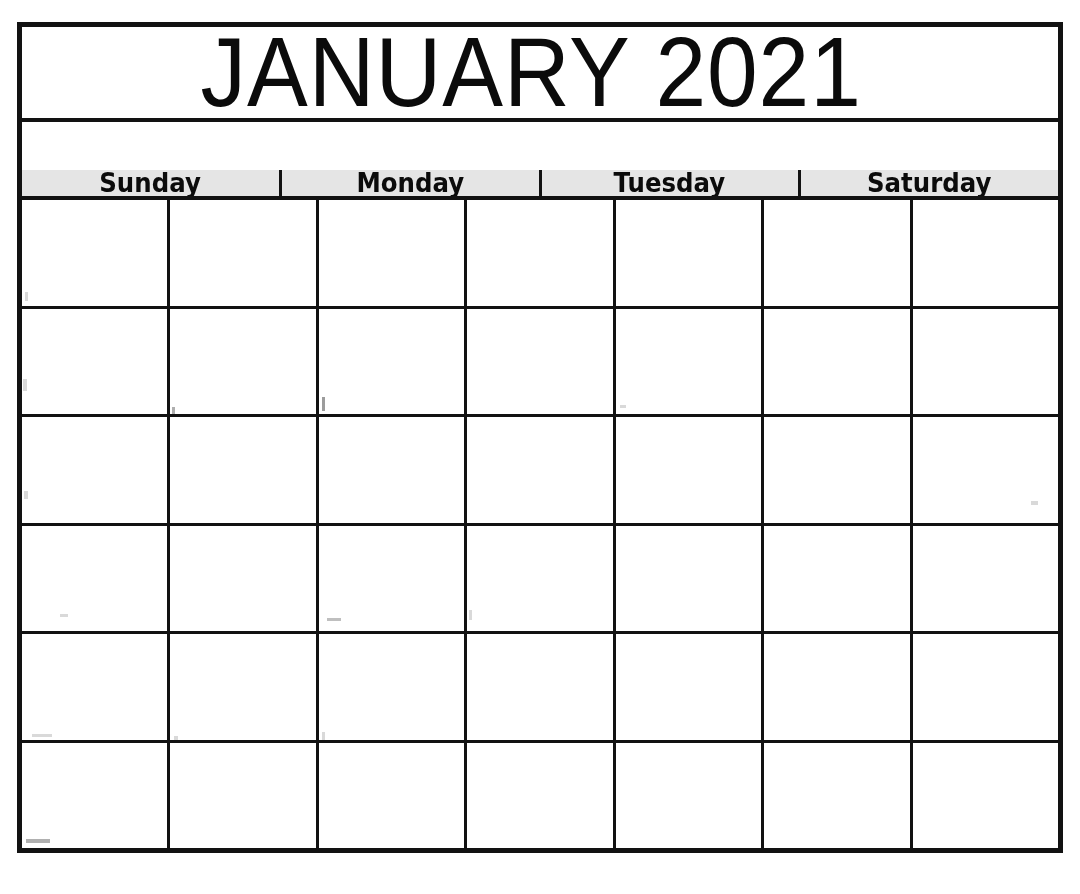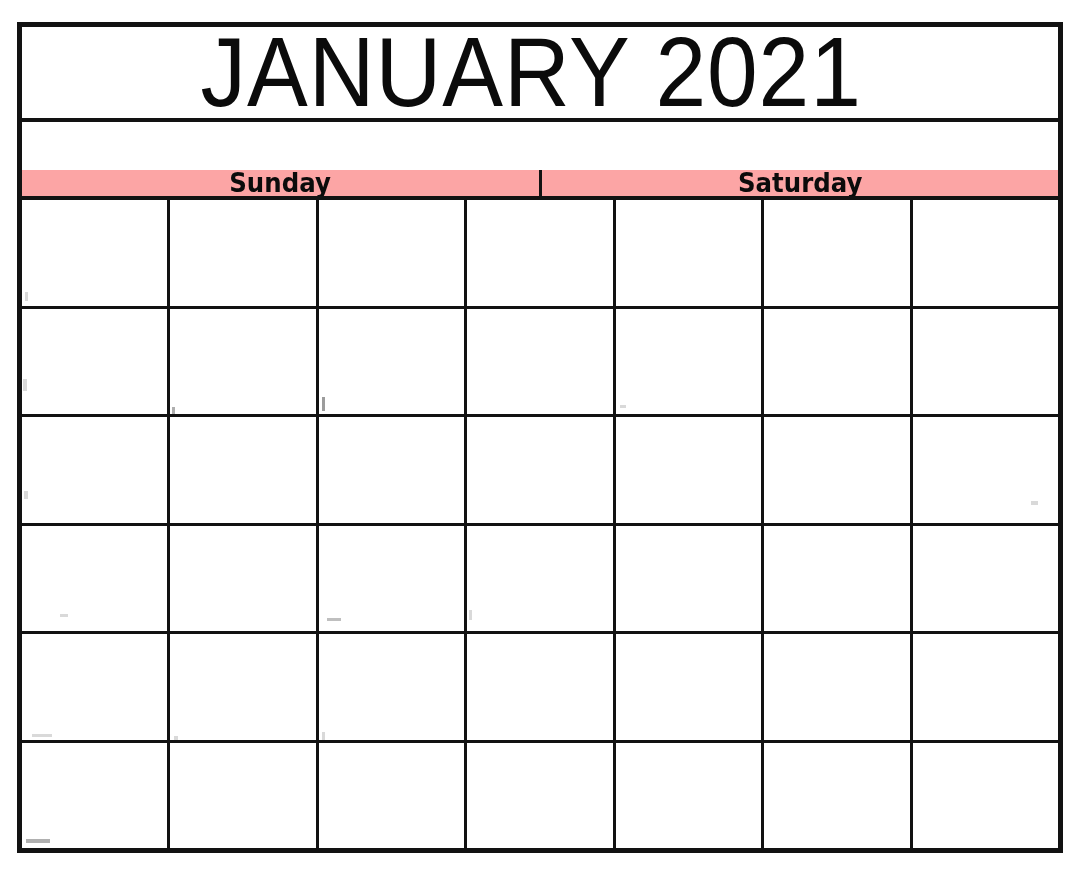--- a/index.html
+++ b/index.html
@@ -63,21 +63,21 @@
     border-bottom: 4px solid #121212;
     background: #ffffff;
   }
 
   .weekday-cell {
     flex: 1 1 0;
     display: flex;
     align-items: center;
     justify-content: center;
     border-right: 3px solid #121212;
-    background: #fca5a5;
+    background: #e5e5e5;
     overflow: hidden;
     margin-top: 48px;
   }
   .weekday-cell:last-child { border-right: none; }
 
   .weekday-label {
     font-family: "DejaVu Sans", sans-serif;
     font-weight: 700;
     font-size: 26px;
     line-height: 1;
@@ -137,20 +137,26 @@
 
     <div id="title-row">
       <span id="month-title">JANUARY 2021</span>
     </div>
 
     <div id="weekday-row">
       <div class="weekday-cell">
         <span class="weekday-label">Sunday</span>
       </div>
       <div class="weekday-cell">
+        <span class="weekday-label">Monday</span>
+      </div>
+      <div class="weekday-cell">
+        <span class="weekday-label">Tuesday</span>
+      </div>
+      <div class="weekday-cell">
         <span class="weekday-label">Saturday</span>
       </div>
     </div>
 
     <div id="day-grid">
 
       <div class="week-row">
         <div class="day-cell">
             <span class="day-number"></span>
             <span class="speck" style="left:3px;top:92px;width:3px;height:9px;"></span>

